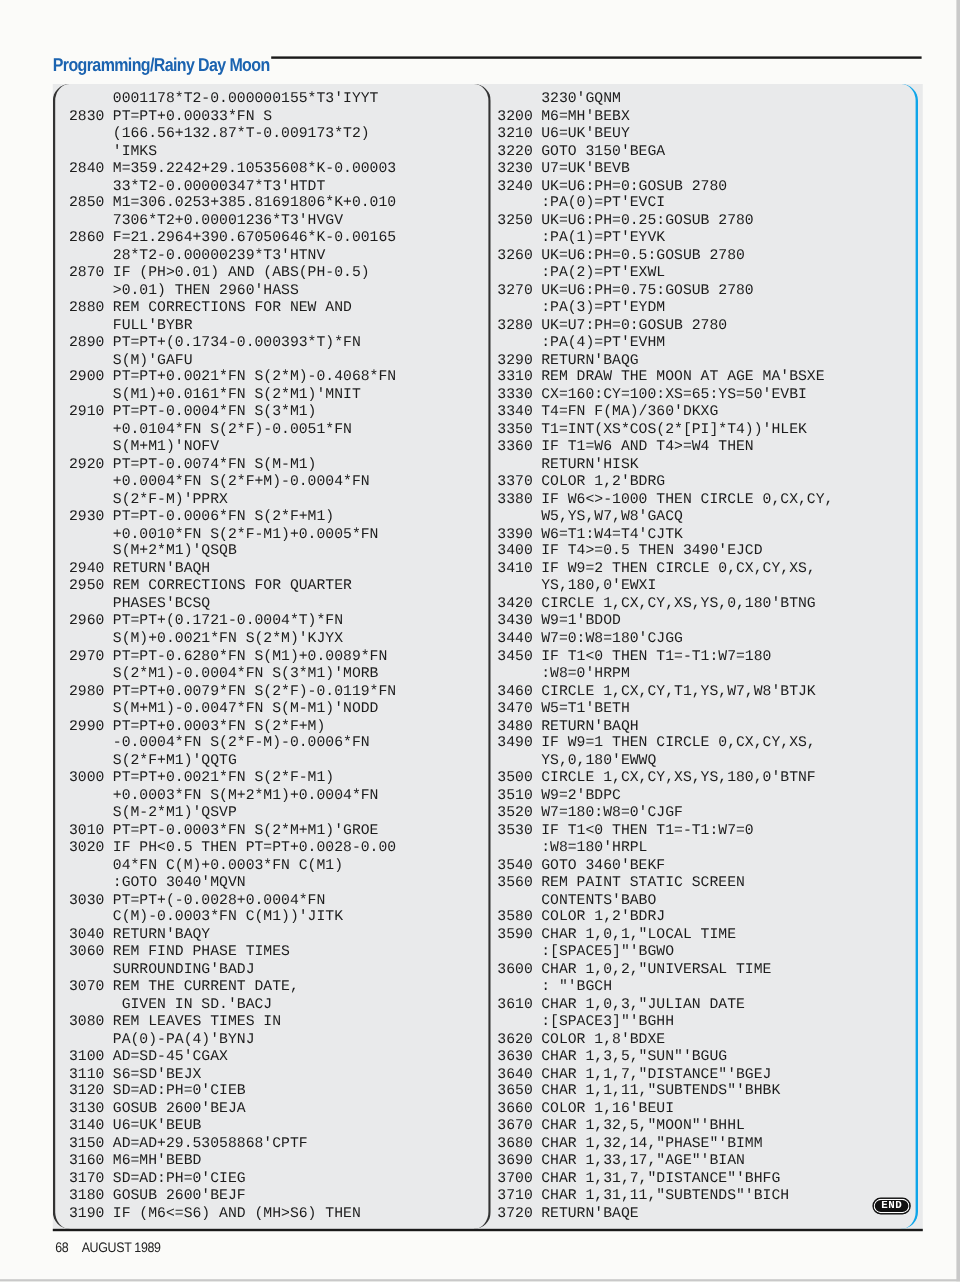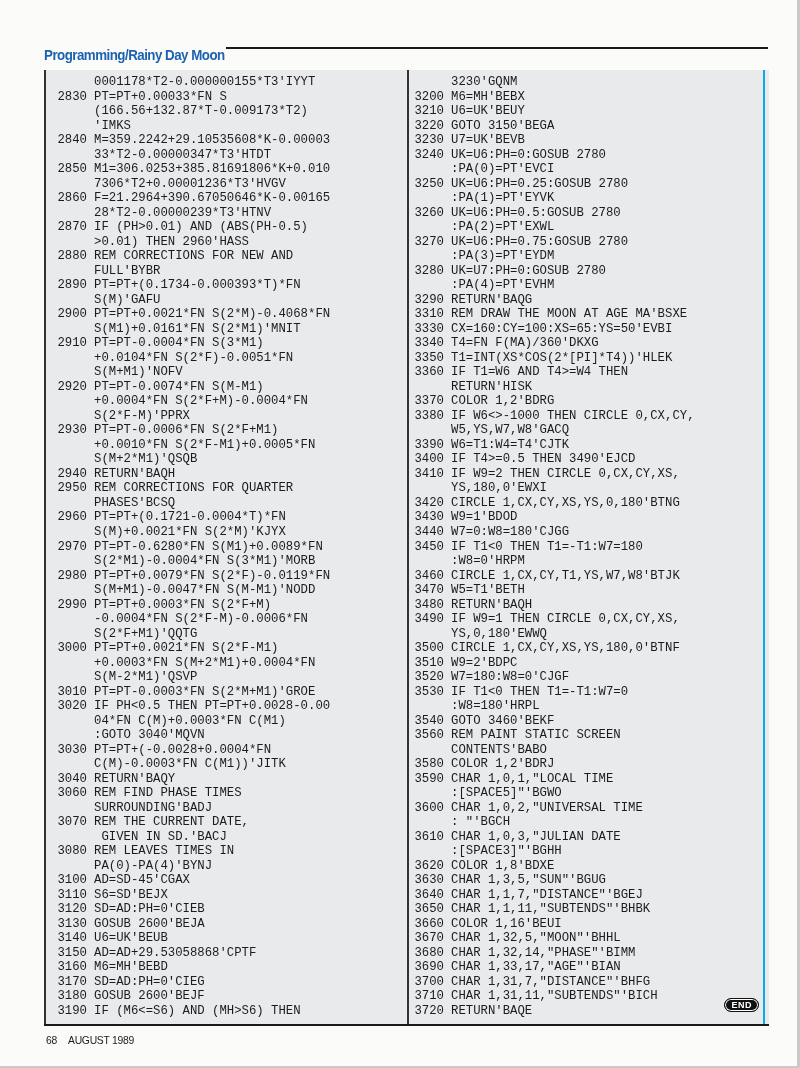--- a/index.html
+++ b/index.html
@@ -30,31 +30,31 @@
   }
   .listing {
     position: absolute; left: 44px; top: 70px; width: 725px; height: 954px;
     background: #e9eaeb;
     border-bottom: 2px solid #1a1a1a;
   }
   .col {
     position: absolute; top: 0; bottom: 0;
     font-family: "Liberation Mono", monospace;
     font-size: 12.3px; line-height: 14.53px; color: #1c1c1c;
-    white-space: pre; padding-top: 5px;
+    white-space: pre; padding-top: 5px; border-radius: 14px;
   }
   .col-left { left: 0; width: 361px; border-left: 2px solid #333; border-right: 2px solid #333; }
   .col-right { left: 359px; width: 360px; border-right: 2px solid #0ea5e9; }
   .line { display: block; height: 14.53px; }
   .ln { display: inline-block; width: 41px; text-align: right; padding-right: 7px; }
   .cont { display: inline-block; width: 48px; }
   .end-badge {
     position: absolute; right: 10px; bottom: 12px;
     background: #111; color: #fff; font-weight: bold;
-    font-family: Liberation Sans, sans-serif; font-size: 9px;
+    font-family: Liberation Mono, monospace; font-size: 9px;
     border-radius: 8px; padding: 1px 6px; letter-spacing: 0.5px;
     border: 1.5px solid #111; box-shadow: inset 0 0 0 1px #fff;
   }
   .footer {
     position: absolute; left: 46px; top: 1034px;
     font-size: 11.5px; color: #222; letter-spacing: -0.3px;
     transform: scaleX(0.9); transform-origin: left top;
   }
   .footer .page-num { margin-right: 10px; }
 </style>

